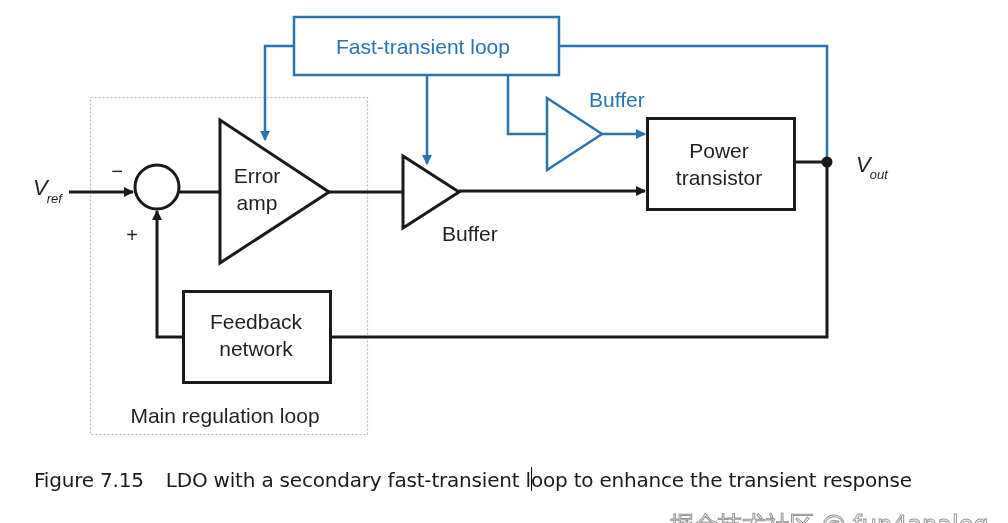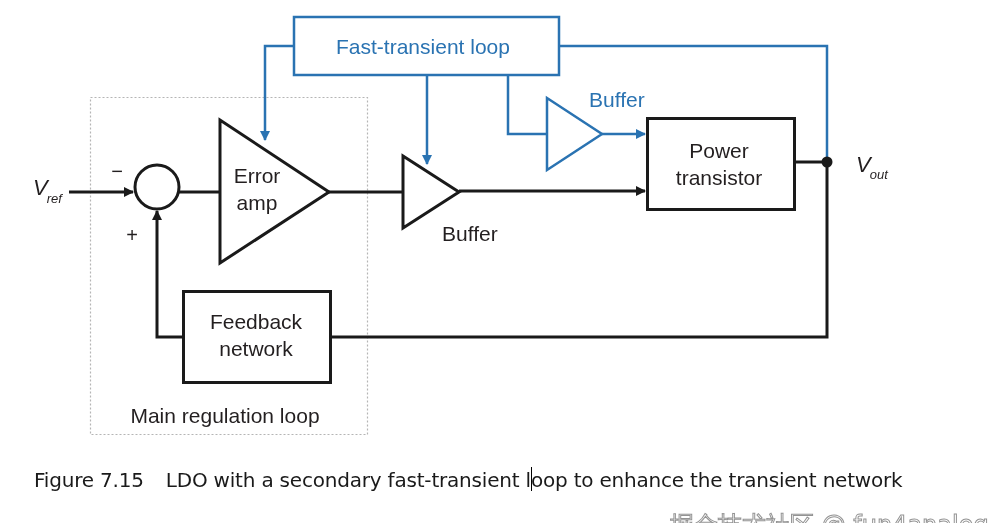--- a/index.html
+++ b/index.html
@@ -73,16 +73,16 @@
   </text>
 
   <path d="M827,162 L827,337 L331,337" fill="none" stroke="#1a1a1a" stroke-width="3"></path>
   <rect x="183.5" y="291.5" width="147" height="91" fill="#ffffff" stroke="#1a1a1a" stroke-width="3"></rect>
   <text class="lbl" x="256" y="329" font-size="21" text-anchor="middle">Feedback</text>
   <text class="lbl" x="256" y="356" font-size="21" text-anchor="middle">network</text>
   <path d="M183,337 L157,337 L157,211" fill="none" stroke="#1a1a1a" stroke-width="3" marker-end="url(#arrowK)"></path>
 </svg>
 
 <div class="caption">
-  <span class="fig">Figure 7.15</span><span>LDO with a secondary fast-transient l</span><span class="cursor"></span><span>oop to enhance the transient network</span>
+  <span class="fig">Figure 7.15</span><span>LDO with a secondary fast-transient l</span><span class="cursor"></span><span>oop to enhance the transient response</span>
 </div>
 
 <div class="watermark">掘金技术社区 @ fun4analog</div>
 
 </body></html>

